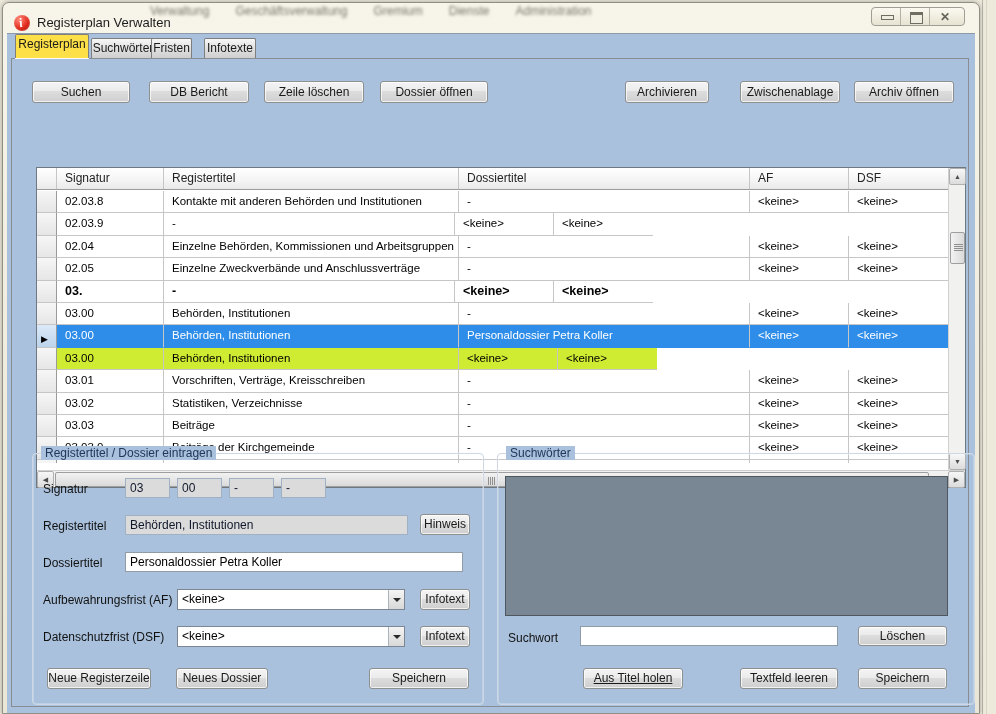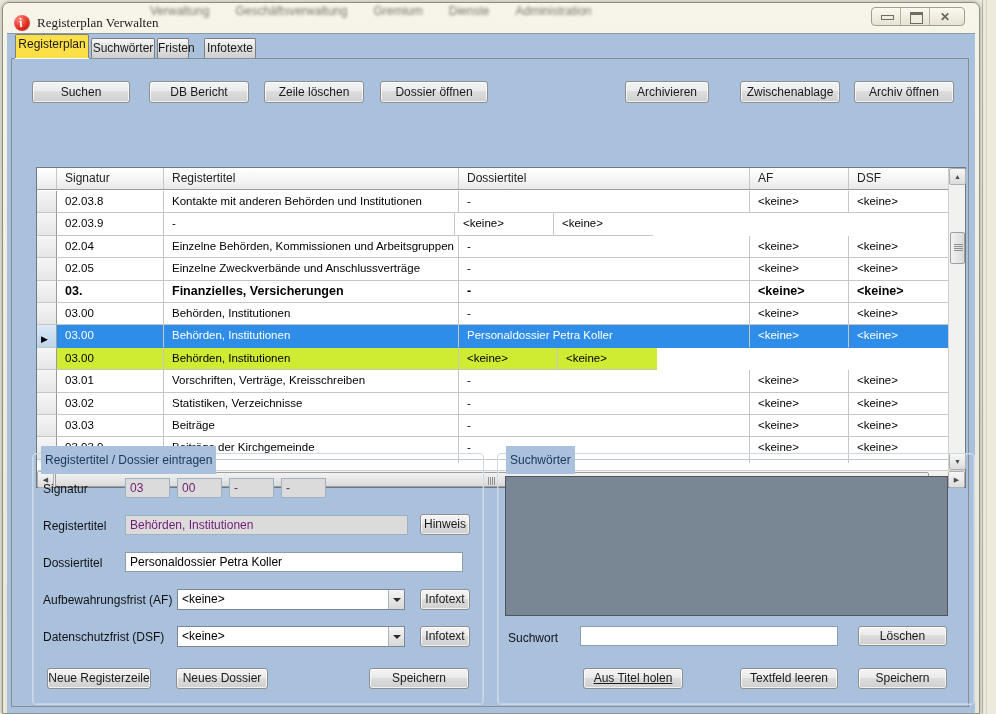--- a/index.html
+++ b/index.html
@@ -16,21 +16,21 @@
   
   .win { position:absolute; left:2px; top:2px; width:978px; height:712px; z-index:2;
          background:linear-gradient(#f7f4e9,#eeebdd 60%,#e9e6d7); border:1px solid #8f8f86;
          border-radius:7px 7px 0 0; box-shadow:0 0 4px rgba(0,0,0,.35); }
   .titlebar { position:absolute; left:0; top:0; right:0; height:30px; }
   .app-icon { position:absolute; left:11px; top:12px; width:16px; height:16px; border-radius:50%;
               background:radial-gradient(circle at 35% 30%, #ff7d6e 8%, #e02a1c 55%, #9c0f06);
               box-shadow:inset 0 0 2px rgba(255,255,255,.5); }
   .app-icon::before { content:"i"; position:absolute; left:5px; top:0px; color:#fff;
               font:italic bold 13px "Liberation Serif", serif; transform:rotate(-14deg); }
-  .title-text { position:absolute; left:34px; top:12px; font-size:13px; color:#1c1c1c;font-family:Liberation Serif, serif; }
+  .title-text { position:absolute; left:34px; top:12px; font-size:13px; color:#1c1c1c; }
   .cap-btns { position:absolute; right:14px; top:4px; height:19px; display:flex;
               border:1px solid #9e9e94; border-radius:4px; overflow:hidden;
               background:linear-gradient(#fbf9f0,#e7e3d2); }
   .cap-btn { width:29px; height:100%; position:relative; border-right:1px solid #b5b2a4; }
   .cap-btn:last-child { border-right:none; width:34px; }
   .glyph-min::before { content:""; position:absolute; left:9px; bottom:5px; width:11px; height:3px;
               border:1px solid #6d6d63; background:#efece0; }
   .glyph-max::before { content:""; position:absolute; left:9px; top:4px; width:11px; height:10px;
               border:1px solid #6d6d63; box-shadow:inset 0 2px 0 #6d6d63; background:#efece0; }
   .glyph-close::before { content:"✕"; position:absolute; left:10px; top:2px; font-size:12px;
@@ -87,26 +87,26 @@
               border:1px solid #9e9e9e; border-radius:2px; }
   .hscroll .sb-thumb { background:linear-gradient(#f2f2f2,#dadada); }
   .grip-v { position:absolute; left:3px; top:50%; margin-top:-4px; width:9px; height:8px;
             background:repeating-linear-gradient(#909090 0 1px, transparent 1px 2px); }
   .grip-h { position:absolute; top:4px; left:50%; margin-left:-4px; height:8px; width:8px;
             background:repeating-linear-gradient(90deg,#909090 0 1px, transparent 1px 2px); }
 
   
   .groupbox { position:absolute; border:1px solid #cdd8e4; border-radius:4px;
               box-shadow:inset 0 0 0 1px rgba(255,255,255,.25); }
-  .gb-title { position:absolute; top:-8px; left:8px; background:#A9C1DC; padding:7px 4px;
+  .gb-title { position:absolute; top:-8px; left:8px; background:#A9C1DC; padding:0 4px;
               font-size:12px; color:#20385a; }
   .lbl { position:absolute; font-size:12px; color:#111; }
   .tbox { position:absolute; height:20px; border:1px solid #8f9ba5; background:#fff;
           font-size:12px; color:#000; padding:0 4px; font-family:"Liberation Sans",sans-serif; }
-  .tbox:disabled, .tbox.disabled { background:#dbdbdb; color:#701a75; border-color:#9fb1c3; }
+  .tbox:disabled, .tbox.disabled { background:#dbdbdb; color:#0f172a; border-color:#9fb1c3; }
   .combo { position:absolute; height:21px; background:#fff; border:1px solid #7c8793; }
   .combo .val { position:absolute; left:4px; top:2px; font-size:12px; color:#000; }
   .combo .drop { position:absolute; right:0; top:0; bottom:0; width:16px;
                  background:linear-gradient(#f5f5f5,#d8d8d8); border-left:1px solid #aab4be; }
   .combo .drop::before { content:""; position:absolute; left:4px; top:8px;
                  border-left:4px solid transparent; border-right:4px solid transparent;
                  border-top:4px solid #2b2b2b; }
   .listbox { position:absolute; background:#798693; border:1px solid #4e565e; }
 
 </style>
@@ -130,21 +130,21 @@
         <div class="cap-btn glyph-min"></div>
         <div class="cap-btn glyph-max"></div>
         <div class="cap-btn glyph-close"></div>
       </div>
     </div>
 
     <div class="client">
 
       <div class="tab active" style="left:8px; top:0px; width:74px; height:24px;"><span>Registerplan</span></div>
       <div class="tab" style="left:84px; top:4px; width:64px; height:20px;"><span>Suchwörter</span></div>
-      <div class="tab" style="left:150px; top:4px; width:32px; height:20px;"><span>Fristen</span></div>
+      <div class="tab" style="left:144px; top:4px; width:41px; height:20px;"><span>Fristen</span></div>
       <div class="tab" style="left:197px; top:4px; width:52px; height:20px;"><span>Infotexte</span></div>
 
       <div class="tabpage">
 
         <div class="btn" style="left:20px; top:22px; width:98px;">Suchen</div>
         <div class="btn" style="left:137px; top:22px; width:100px;">DB Bericht</div>
         <div class="btn" style="left:252px; top:22px; width:100px;">Zeile löschen</div>
         <div class="btn" style="left:368px; top:22px; width:108px;">Dossier öffnen</div>
         <div class="btn" style="left:613px; top:22px; width:84px;">Archivieren</div>
         <div class="btn" style="left:728px; top:22px; width:100px;">Zwischenablage</div>
@@ -188,21 +188,20 @@
     <div class="cell rowhead"><span class="rowmark"></span></div>
     <div class="cell c-sig">02.05</div>
     <div class="cell c-reg">Einzelne Zweckverbände und Anschlussverträge</div>
     <div class="cell c-dos">-</div>
     <div class="cell c-af">&lt;keine&gt;</div>
     <div class="cell c-dsf">&lt;keine&gt;</div>
   </div>
               <div class="grid-row r-bold">
     <div class="cell rowhead"><span class="rowmark"></span></div>
     <div class="cell c-sig">03.</div>
-    <div class="cell c-reg">Finanzielles, Versicherungen</div>
     <div class="cell c-dos">-</div>
     <div class="cell c-af">&lt;keine&gt;</div>
     <div class="cell c-dsf">&lt;keine&gt;</div>
   </div>
               <div class="grid-row r-normal">
     <div class="cell rowhead"><span class="rowmark"></span></div>
     <div class="cell c-sig">03.00</div>
     <div class="cell c-reg">Behörden, Institutionen</div>
     <div class="cell c-dos">-</div>
     <div class="cell c-af">&lt;keine&gt;</div>

